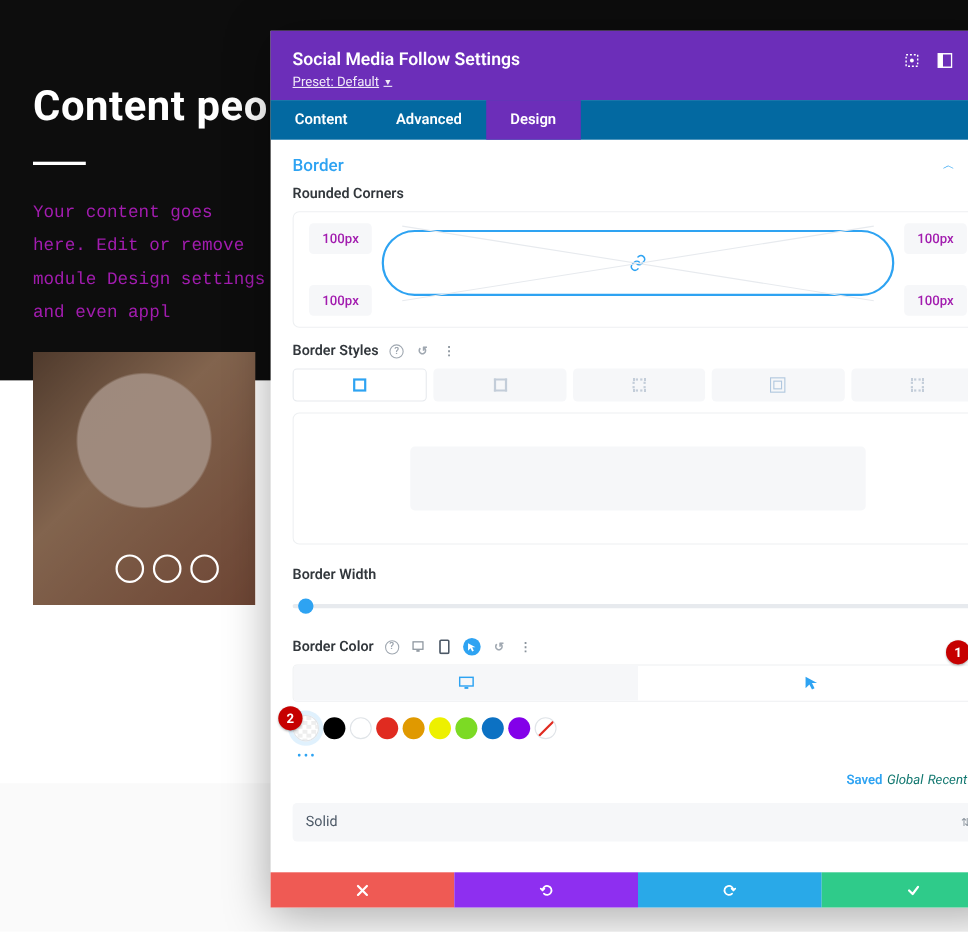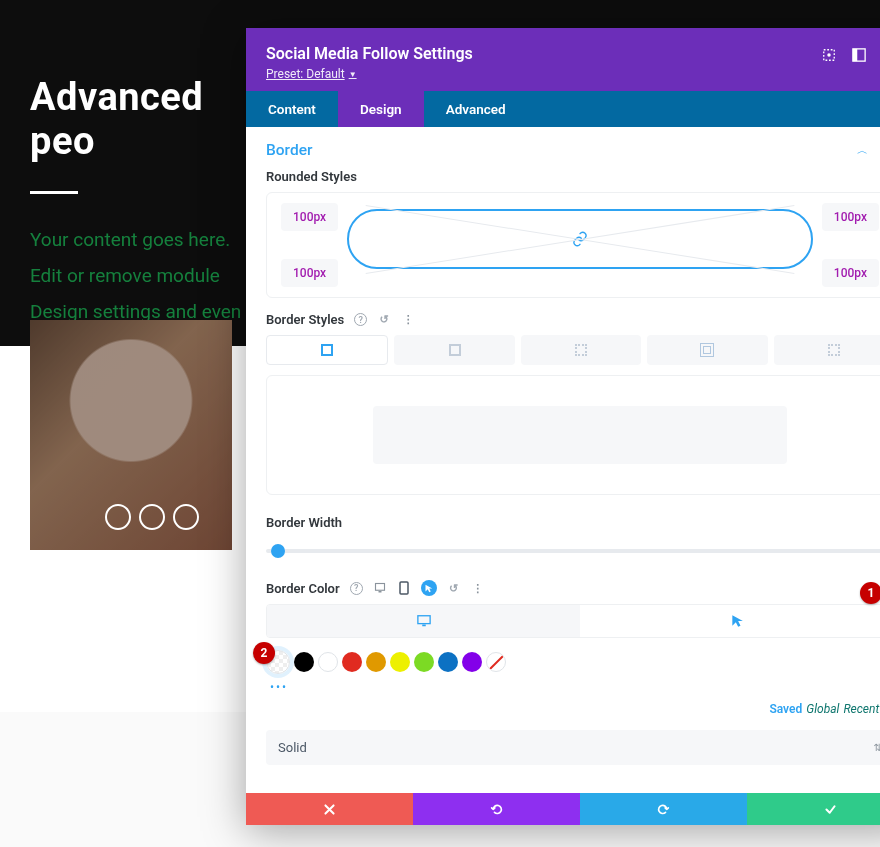--- a/index.html
+++ b/index.html
@@ -22,21 +22,21 @@
   .bg-white {
     position: absolute; top:346px; left:0; right:0; bottom:0;
     background: #fff; z-index:0;
   }
   .page {
     position: absolute; left:30px; top: 75px; z-index: 1; color: #fff;
     width: 220px;
   }
   .page h1 { font-size: 38px; font-weight: 700; letter-spacing: 0.5px; }
   .page-hr { width: 48px; border: none; border-top: 3px solid #fff; margin-top: 28px; margin-bottom: 28px; }
-  .page p { font-size: 19px; color: #15803d; line-height: 1.9; }
+  .page p { font-size: 16px; color: #a21caf; line-height: 1.9; font-family: Liberation Mono, monospace; }
   .avatar {
     position: absolute; left: 30px; top: 320px; width: 202px; height: 230px;
     background: linear-gradient(135deg, #7a5a45 0%, #c89a78 40%, #a86a50 100%);
     z-index: 1;
     overflow: hidden;
     display:flex; align-items:center; justify-content:center;
   }
   .avatar::before {
     content:"";
     position:absolute; inset:0;
@@ -256,21 +256,21 @@
 
 </style>
 </head>
 <body>
 
 <div class="bg-dark"></div>
 <div class="bg-white"></div>
 <div class="page-shadow"></div>
 
 <div class="page">
-  <h1>Advanced peo</h1>
+  <h1>Content peo</h1>
   <hr class="page-hr">
   <p>Your content goes here. Edit or remove module Design settings and even appl</p>
 </div>
 
 <div class="avatar"></div>
 <div class="social-circles">
   <span></span>
   <span></span>
   <span></span>
 </div>
@@ -295,36 +295,36 @@
             <rect x="1" y="1" width="14" height="14" fill="none" stroke="#fff" stroke-width="1.5"></rect>
             <rect x="1" y="1" width="5" height="14" fill="#fff"></rect>
           </svg>
       </span>
       <span style="font-size:18px;line-height:0.3;">⋮</span>
     </div>
   </div>
 
   <div class="tabs">
     <div class="tab">Content</div>
+    <div class="tab">Advanced</div>
     <div class="tab active">Design</div>
-    <div class="tab">Advanced</div>
   </div>
 
   <div class="modal-body">
 
     <div class="section-header">
       <div class="section-title">Border</div>
       <div class="section-actions">
         <span class="chev">︿</span>
         <span class="dots-v">⋮</span>
       </div>
     </div>
 
     <div class="field-label">
-      <span>Rounded Styles</span>
+      <span>Rounded Corners</span>
     </div>
 
     <div class="corners-box">
       <div class="corner-val tl">100px</div>
       <div class="corner-val tr">100px</div>
       <div class="corner-val bl">100px</div>
       <div class="corner-val br">100px</div>
       <div class="pill">
         <svg viewBox="0 0 24 24">
             <path d="M10 13a5 5 0 0 0 7 0l3-3a5 5 0 0 0-7-7l-1 1M14 11a5 5 0 0 0-7 0l-3 3a5 5 0 0 0 7 7l1-1" stroke="#2ea3f2" stroke-width="2" fill="none" stroke-linecap="round"></path>

